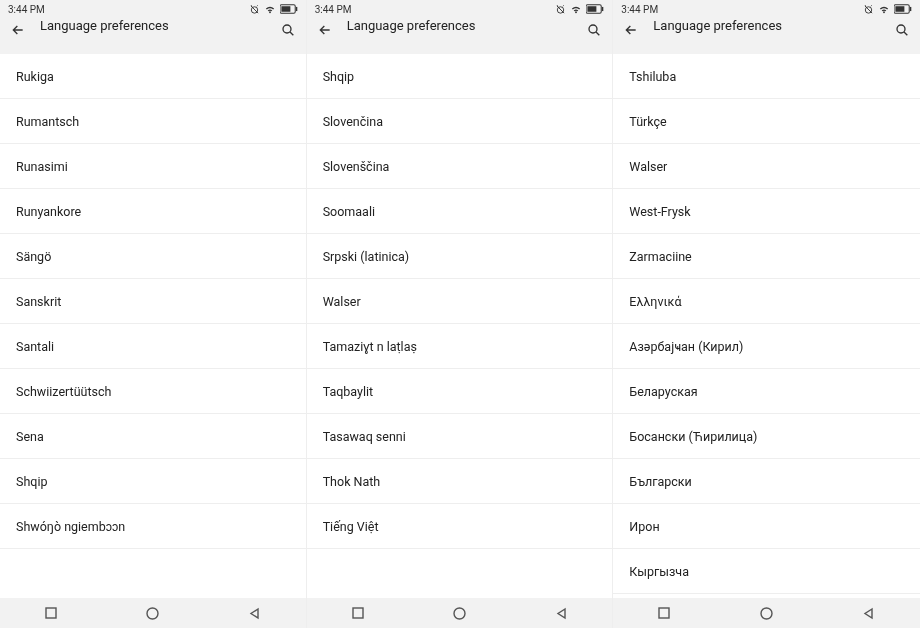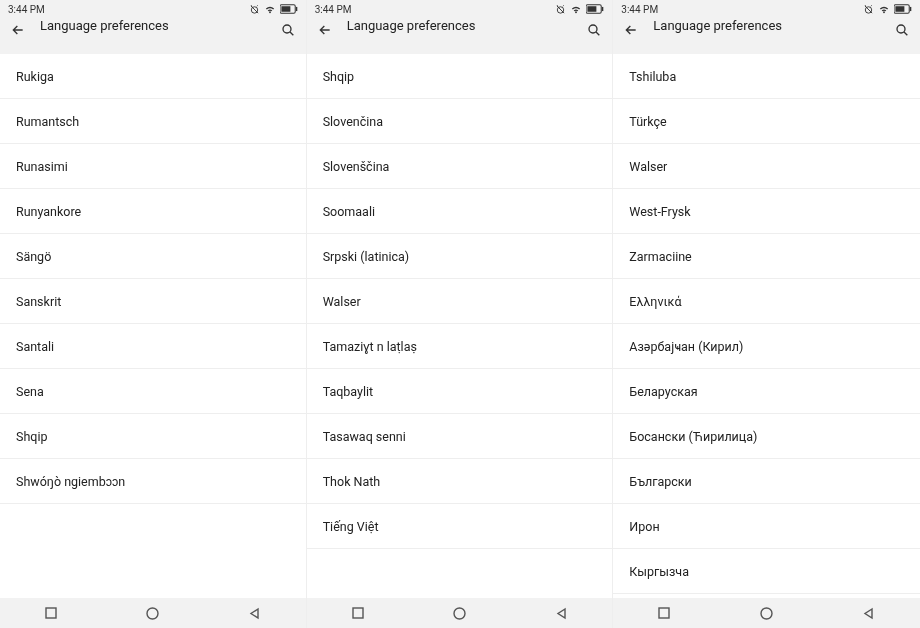--- a/index.html
+++ b/index.html
@@ -85,20 +85,23 @@
         <div class="list-item">
           <span>Sängö</span>
         </div>
         <div class="list-item">
           <span>Sanskrit</span>
         </div>
         <div class="list-item">
           <span>Santali</span>
         </div>
         <div class="list-item">
+          <span>Schwiizertüütsch</span>
+        </div>
+        <div class="list-item">
           <span>Sena</span>
         </div>
         <div class="list-item">
           <span>Shqip</span>
         </div>
         <div class="list-item">
           <span>Shwóŋò ngiembɔɔn</span>
         </div>
       </div>
       <div class="nav-bar">

